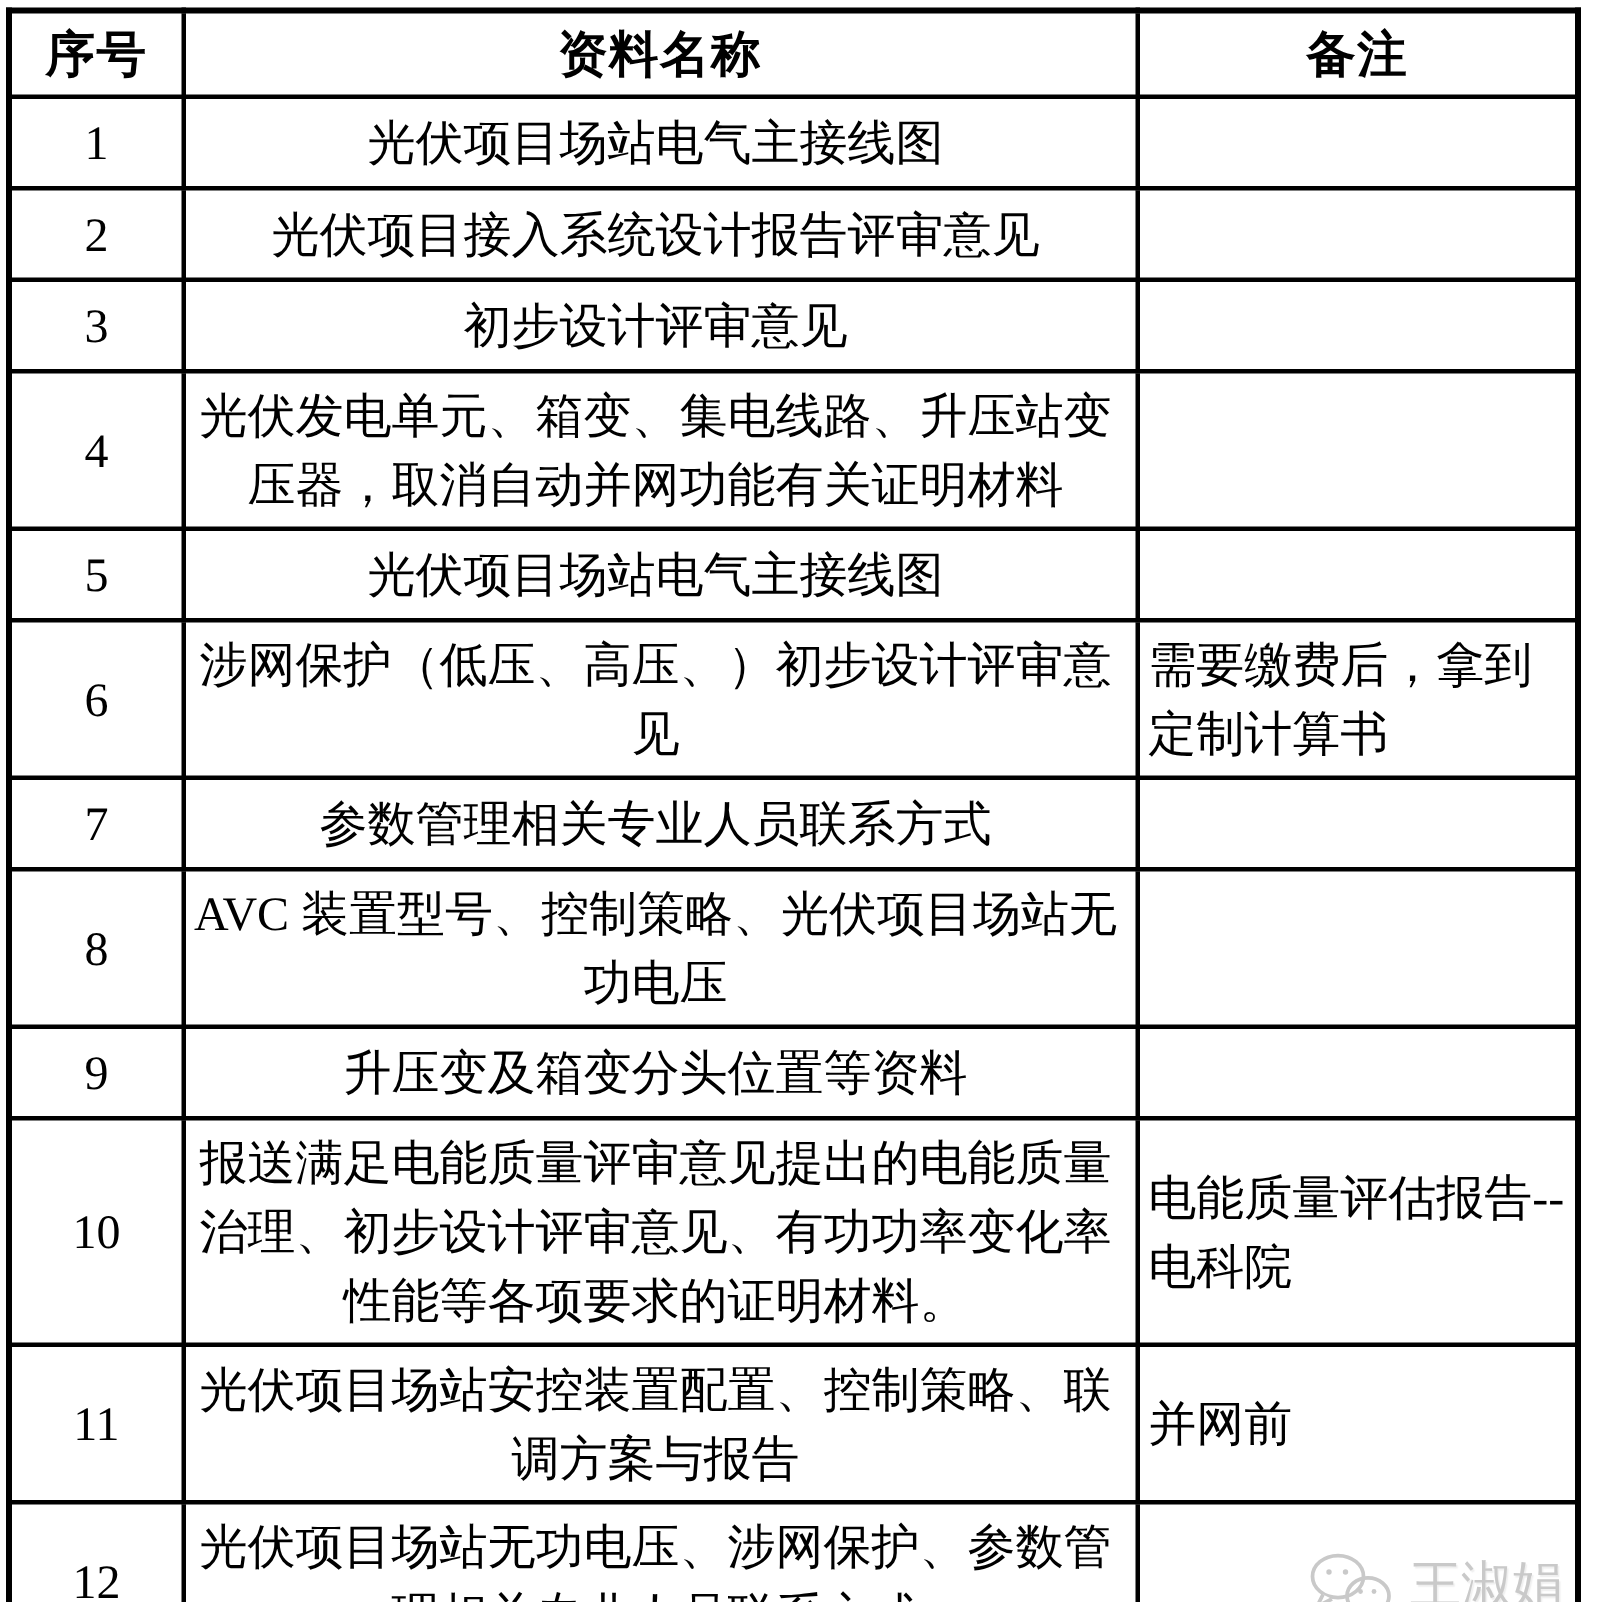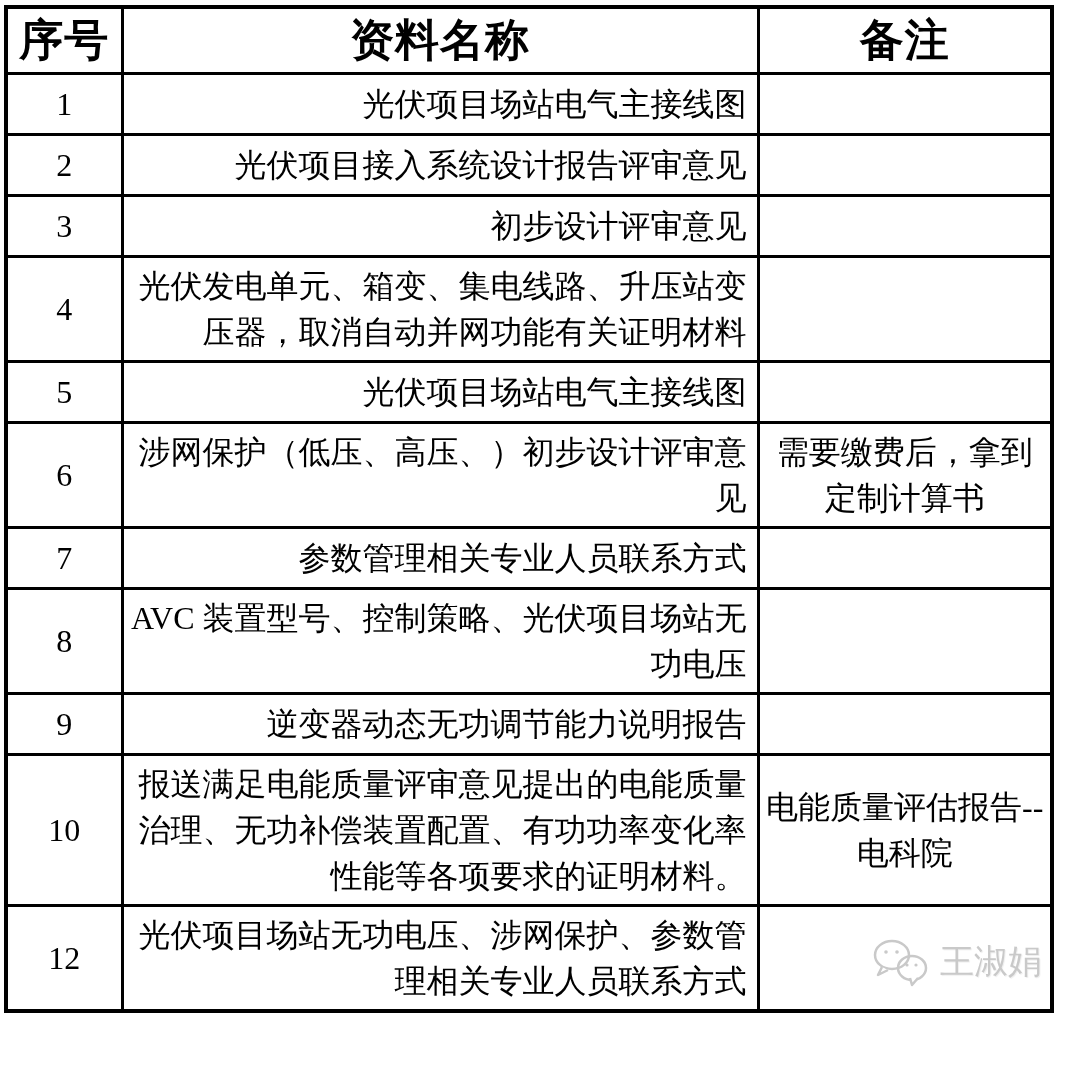--- a/index.html
+++ b/index.html
@@ -23,46 +23,46 @@
     width: 1050px;
     background: #ffffff;
   }
   .doc-table, .doc-table th, .doc-table td {
     border: 3px solid #000000;
   }
   .doc-table {
     border-width: 4px;
   }
   .doc-table th {
-    font-size: 44px;
+    font-size: 33px;
     font-weight: bold;
     text-align: center;
     vertical-align: middle;
     height: 50px;
     padding: 2px 4px;
     letter-spacing: 1px;
   }
   .doc-table td {
     font-size: 32px;
     line-height: 46px;
     vertical-align: middle;
     padding: 5px 6px;
   }
   td.cell-no {
     text-align: center;
     height: 48px;
     font-family: "Liberation Serif", "DejaVu Serif", serif;
   }
   td.cell-name {
-    text-align: right;
+    text-align: center;
     padding-left: 4px;
     padding-right: 10px;
   }
   td.cell-remark {
-    text-align: center;
+    text-align: left;
     position: relative;
   }
   .watermark {
     position: absolute;
     right: 8px;
     bottom: 22px;
     display: flex;
     align-items: center;
     gap: 8px;
     color: #c9c9c9;
@@ -127,27 +127,32 @@
         <td class="cell-name">参数管理相关专业人员联系方式</td>
         <td class="cell-remark"><span></span></td>
       </tr>
       <tr>
         <td class="cell-no">8</td>
         <td class="cell-name">AVC 装置型号、控制策略、光伏项目场站无功电压</td>
         <td class="cell-remark"><span></span></td>
       </tr>
       <tr>
         <td class="cell-no">9</td>
-        <td class="cell-name">逆变器动态无功调节能力说明报告</td>
+        <td class="cell-name">升压变及箱变分头位置等资料</td>
         <td class="cell-remark"><span></span></td>
       </tr>
       <tr>
         <td class="cell-no">10</td>
-        <td class="cell-name">报送满足电能质量评审意见提出的电能质量治理、无功补偿装置配置、有功功率变化率性能等各项要求的证明材料。</td>
+        <td class="cell-name">报送满足电能质量评审意见提出的电能质量治理、初步设计评审意见、有功功率变化率性能等各项要求的证明材料。</td>
         <td class="cell-remark"><span>电能质量评估报告--电科院</span></td>
+      </tr>
+      <tr>
+        <td class="cell-no">11</td>
+        <td class="cell-name">光伏项目场站安控装置配置、控制策略、联调方案与报告</td>
+        <td class="cell-remark"><span>并网前</span></td>
       </tr>
       <tr>
         <td class="cell-no">12</td>
         <td class="cell-name">光伏项目场站无功电压、涉网保护、参数管理相关专业人员联系方式</td>
         <td class="cell-remark"><span></span><span class="watermark" style="color: rgb(201, 201, 201);">
             <svg width="62" height="50" viewBox="0 0 62 50" fill="none" stroke="#c9c9c9" stroke-width="2.5">
               <ellipse cx="22" cy="18" rx="17" ry="14"></ellipse>
               <path d="M12 30 L8 38 L18 33" fill="#ffffff" stroke-linejoin="round"></path>
               <ellipse cx="42" cy="31" rx="14" ry="12"></ellipse>
               <path d="M40 41 L42 48 L48 41" fill="#ffffff" stroke-linejoin="round"></path>

